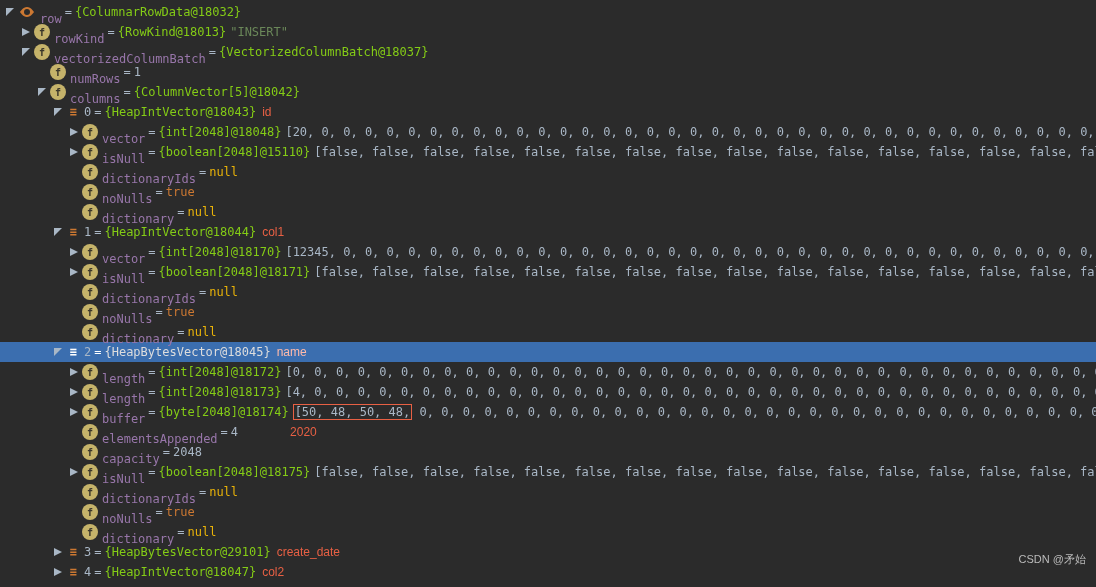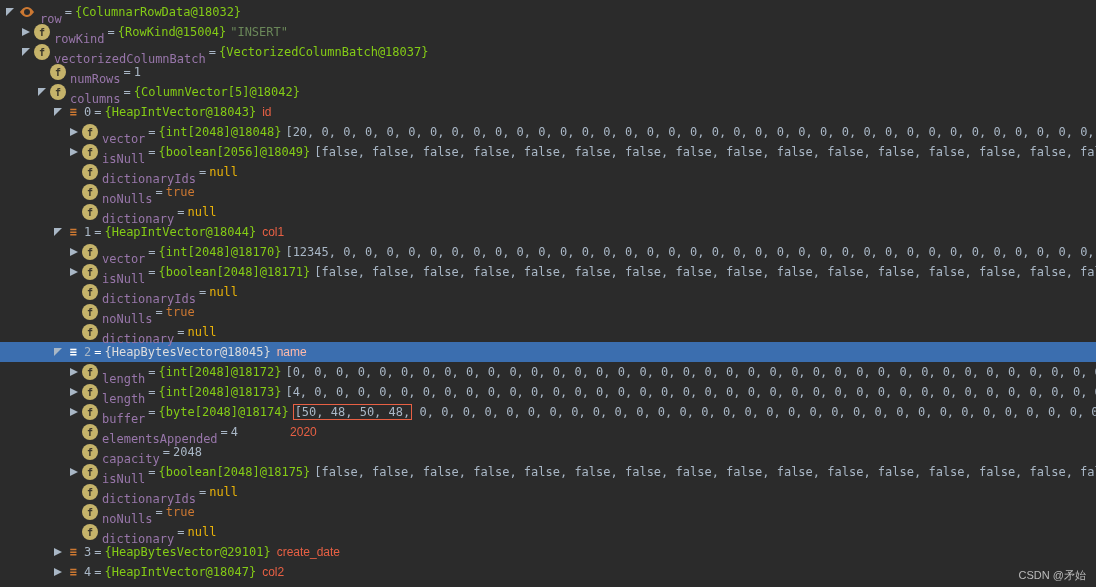--- a/index.html
+++ b/index.html
@@ -75,21 +75,21 @@
     .val-str { color: #6a8759; }
     .val-bool { color: #cc7832; }
     .val-null { color: #eab308; }
     .val-arr { color: #a9b7c6; }
     .annot { color: #e86044; font-weight: 500; margin-left: 6px; font-family: sans-serif;}
     .node.selected .annot { color: #ffbaaa; }
     .redbox { border: 1px solid #e86044; padding: 0 1px; }
     .redsub { color: #e86044; font-family: sans-serif; position: relative; }
     .watermark {
       position: absolute;
-      bottom: 4px;
+      bottom: 20px;
       right: 10px;
       color: #bbb;
       font-size: 11px;
       font-family: sans-serif;
     }
   </style>
 </head>
 <body>
 
 <div class="tree">
@@ -114,21 +114,21 @@
   <div class="node">
     <span class="indent" style="width:16px"></span>
     <span class="arrow">
         <svg viewBox="0 0 8 8">
           <path d="M0 0 L8 4 L0 8 Z"></path>
         </svg>
       </span>
     <span class="icon icon-field">f</span>
     <span class="name">rowKind</span>
     <span class="op">=</span>
-    <span class="type">{RowKind@15004}</span>
+    <span class="type">{RowKind@18013}</span>
     <span class="val-str" style="margin-left:4px">"INSERT"</span>
   </div>
 
   <div class="node">
     <span class="indent" style="width:16px"></span>
     <span class="arrow">
         <svg viewBox="0 0 8 8">
           <path d="M0 0 L8 0 L0 8 Z"></path>
         </svg>
       </span>
@@ -191,21 +191,21 @@
   <div class="node">
     <span class="indent" style="width:64px"></span>
     <span class="arrow">
         <svg viewBox="0 0 8 8">
           <path d="M0 0 L8 4 L0 8 Z"></path>
         </svg>
       </span>
     <span class="icon icon-field">f</span>
     <span class="name">isNull</span>
     <span class="op">=</span>
-    <span class="type">{boolean[2056]@18049}</span>
+    <span class="type">{boolean[2048]@15110}</span>
     <span class="val-arr" style="margin-left:4px">[false, false, false, false, false, false, false, false, false, false, false, false, false, false, false, false, false, false, false, false, false, fa</span>
   </div>
   <div class="node">
     <span class="indent" style="width:64px"></span>
     <span class="arrow blank">
         <svg></svg>
       </span>
     <span class="icon icon-field">f</span>
     <span class="name">dictionaryIds</span>
     <span class="op">=</span>

